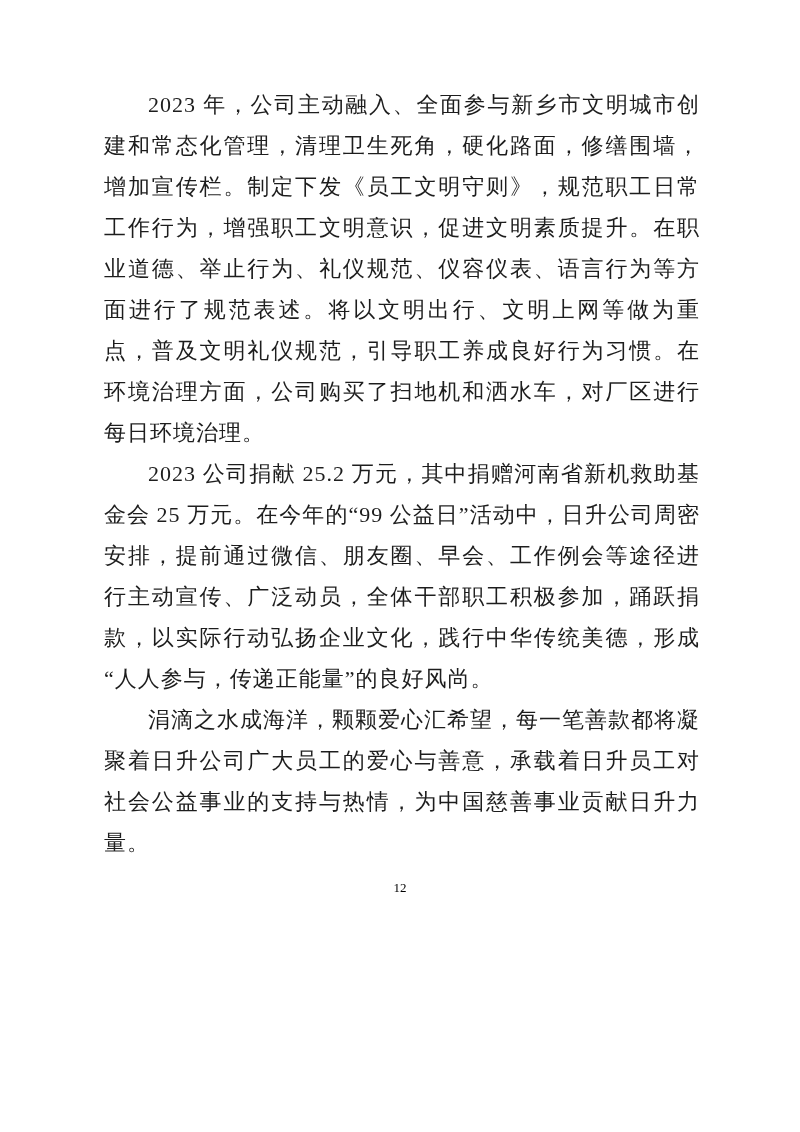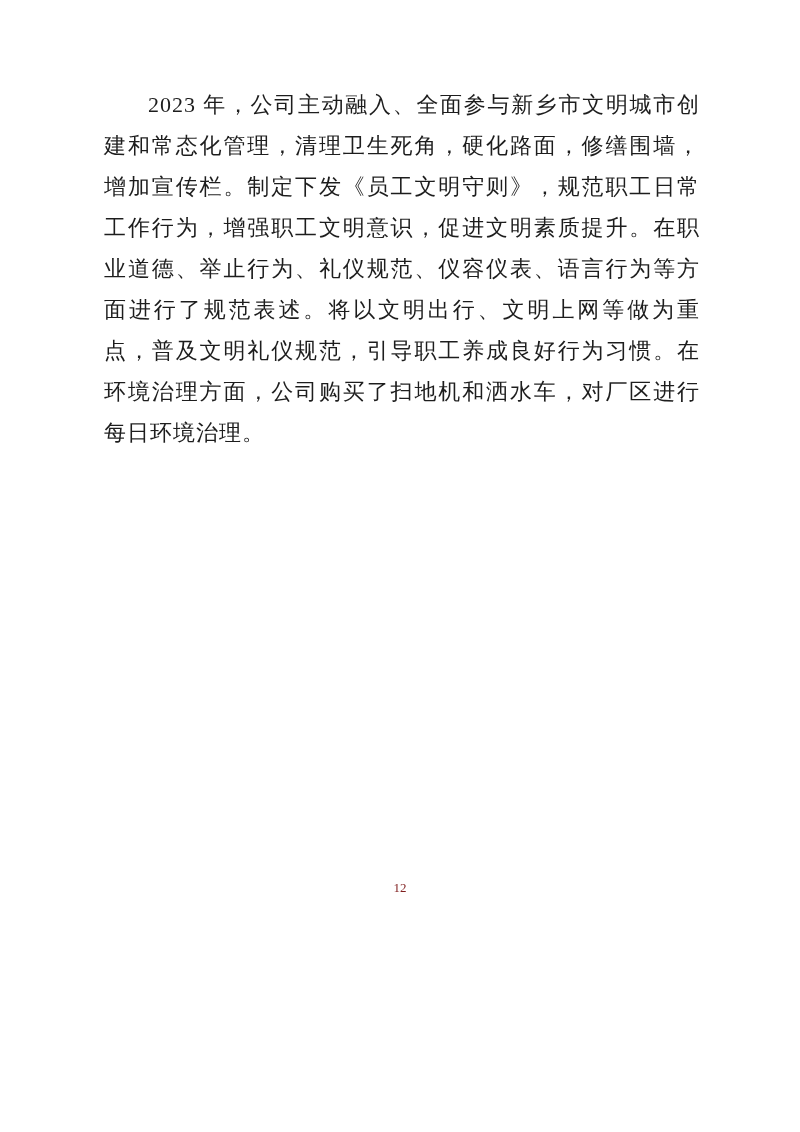--- a/index.html
+++ b/index.html
@@ -42,25 +42,27 @@
   .content p.gap-before {
     margin-top: 25px;
   }
   .page-number {
     position: absolute;
     left: 0;
     bottom: 28px;
     width: 100%;
     text-align: center;
     font-size: 13px;
-    color: #7f1d1d;
+    color: #000000;
     font-family: "Liberation Serif", "DejaVu Serif", serif;
   }
 </style>
 </head>
 <body>
 
 <div class="page">
   <div class="content">
     <p>2023 年，公司主动融入、全面参与新乡市文明城市创建和常态化管理，清理卫生死角，硬化路面，修缮围墙，增加宣传栏。制定下发《员工文明守则》，规范职工日常工作行为，增强职工文明意识，促进文明素质提升。在职业道德、举止行为、礼仪规范、仪容仪表、语言行为等方面进行了规范表述。将以文明出行、文明上网等做为重点，普及文明礼仪规范，引导职工养成良好行为习惯。在环境治理方面，公司购买了扫地机和洒水车，对厂区进行每日环境治理。</p>
+    <p>2023 公司捐献 25.2 万元，其中捐赠河南省新机救助基金会 25 万元。在今年的“99 公益日”活动中，日升公司周密安排，提前通过微信、朋友圈、早会、工作例会等途径进行主动宣传、广泛动员，全体干部职工积极参加，踊跃捐款，以实际行动弘扬企业文化，践行中华传统美德，形成“人人参与，传递正能量”的良好风尚。</p>
+    <p>涓滴之水成海洋，颗颗爱心汇希望，每一笔善款都将凝聚着日升公司广大员工的爱心与善意，承载着日升员工对社会公益事业的支持与热情，为中国慈善事业贡献日升力量。</p>
   </div>
   <div class="page-number">12</div>
 </div>
 
 </body></html>

